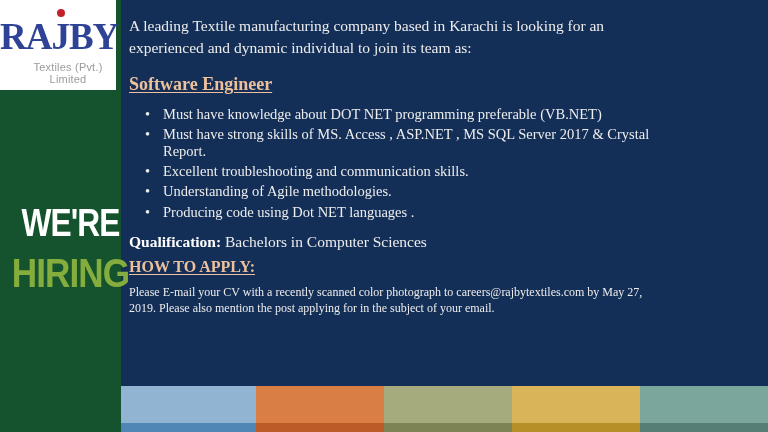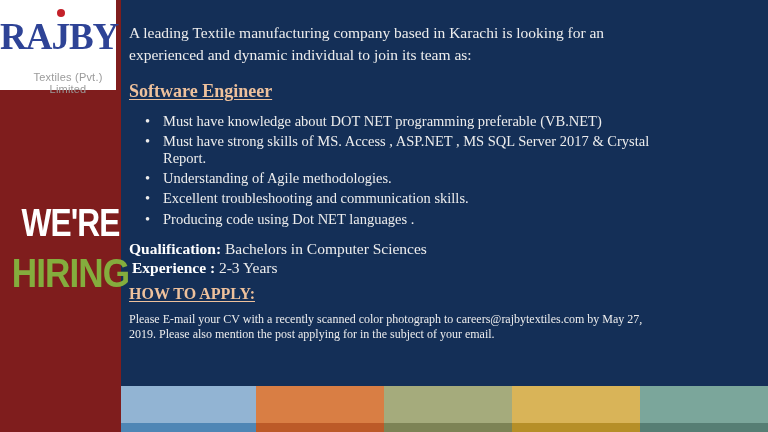--- a/index.html
+++ b/index.html
@@ -6,61 +6,61 @@
   #poster{
     position:relative;
     width:768px;height:432px;
     overflow:hidden;
     font-family:"Liberation Serif", serif;
     background:#142f57;
   }
   
   .sidebar{
     position:absolute;left:0;top:0;width:121px;height:432px;
-    background:#7f1d1d;
+    background:#14532d;
   }
   .logo-box{
     position:absolute;left:0;top:0;width:116px;height:90px;
     background:#ffffff;
     text-align:center;
   }
   .brand-wrap{position:relative;display:inline-block;margin-top:18px;}
   .brand{
     font-family:"Liberation Serif", serif;
     font-size:37px;font-weight:bold;letter-spacing:-1px;
     color:#2e4396;line-height:1;
   }
   .brand-dot{
     position:absolute;top:-9px;left:50%;margin-left:-2px;
     width:8px;height:8px;border-radius:50%;background:#c4212a;
   }
   .logo-sub{
     font-family:"Liberation Sans", sans-serif;
-    font-size:11px;color:#9b9b9b;margin-top:16px;letter-spacing:0.2px;padding-left:20px;
+    font-size:11px;color:#9b9b9b;margin-top:6px;letter-spacing:0.2px;padding-left:20px;
   }
   .hiring-block{
     position:absolute;left:0;top:205px;width:141px;
     text-align:center;
     font-family:"Liberation Sans", sans-serif;
     font-weight:bold;
   }
   .hiring-line1{
     font-size:36px;line-height:1.0;color:#ffffff;
     letter-spacing:-1px;transform:scale(0.88,1.08);transform-origin:center;
   }
   .hiring-line2{
     font-size:37px;line-height:1.0;color:#84ad3d;
     letter-spacing:-1px;margin-top:13px;
     transform:scale(0.95,1.12);transform-origin:center;
   }
   
   .main{
-    position:absolute;left:121px;top:14px;width:541px;height:386px;
+    position:absolute;left:121px;top:0;width:541px;height:386px;
     box-sizing:border-box;
-    padding:8px 12px 0 8px;
+    padding:15px 12px 0 8px;
     color:#ededed;
   }
   .intro{font-size:15.5px;line-height:1.42;}
   .sec-heading{
     text-align:left;font-weight:bold;font-size:18px;
     color:#eec19c;
     text-decoration:underline;text-underline-offset:2px;
     margin-top:15px;
   }
   .bullets{
@@ -107,29 +107,28 @@
   </div>
 
   <div class="main">
     <div class="intro">A leading Textile manufacturing company based in Karachi is looking for an experienced and dynamic individual to join its team as:</div>
 
     <div class="sec-heading">Software Engineer</div>
 
     <ul class="bullets">
       <li>Must have knowledge about DOT NET programming preferable (VB.NET)</li>
       <li>Must have strong skills of  MS. Access , ASP.NET , MS SQL Server 2017 &amp; Crystal Report.</li>
+      <li>Excellent troubleshooting and communication skills.</li>
       <li>Understanding of Agile methodologies.</li>
-      <li>Excellent troubleshooting and communication skills.</li>
       <li>Producing code using Dot NET languages .</li>
     </ul>
 
 
     <div class="req-block">
       <div><span class="req-label">Qualification:</span><span> Bachelors in Computer Sciences</span></div>
-      <div class="req-line2"><span class="req-label">Experience :</span><span> 2-3 Years</span></div>
     </div>
 
     <div class="sec-heading apply-heading">HOW TO APPLY:</div>
 
     <div class="apply-text">Please E-mail your CV with a recently scanned color photograph to careers@rajbytextiles.com by May 27, 2019. Please also mention the post applying for in the subject of your email.</div>
   </div>
 
   <div class="strip">
     <div class="strip-block" style="width:135px">
       <div class="strip-main" style="background-color: rgb(146, 180, 211);"></div>

